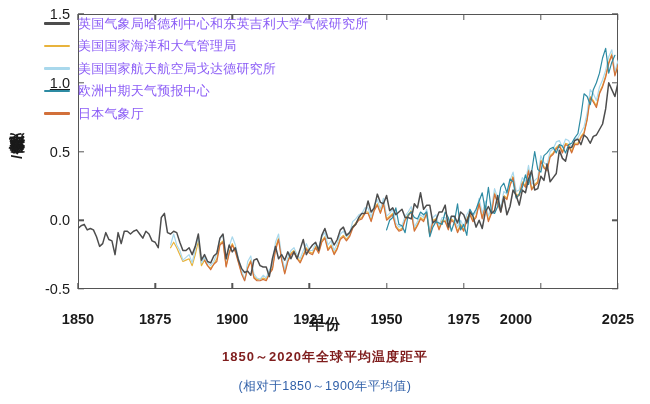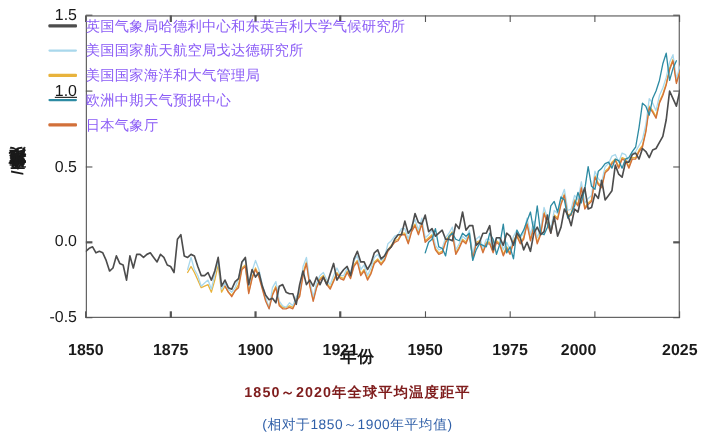--- a/index.html
+++ b/index.html
@@ -222,43 +222,43 @@
           <div class="tick-mark-x top" style="left: 154.286px;"></div>
           <div class="xtick-label" style="left: 231.429px;">1921</div>
           <div class="tick-mark-x " style="left: 231.429px;"></div>
           <div class="tick-mark-x top" style="left: 231.429px;"></div>
           <div class="xtick-label" style="left: 308.571px;">1950</div>
           <div class="tick-mark-x " style="left: 308.571px;"></div>
           <div class="tick-mark-x top" style="left: 308.571px;"></div>
           <div class="xtick-label" style="left: 385.714px;">1975</div>
           <div class="tick-mark-x " style="left: 385.714px;"></div>
           <div class="tick-mark-x top" style="left: 385.714px;"></div>
-          <div class="xtick-label" style="left: 448px;">2000</div>
+          <div class="xtick-label" style="left: 438px;">2000</div>
           <div class="tick-mark-x " style="left: 462.857px;"></div>
           <div class="tick-mark-x top" style="left: 462.857px;"></div>
           <div class="xtick-label" style="left: 540px;">2025</div>
           <div class="tick-mark-x " style="left: 540px;"></div>
           <div class="tick-mark-x top" style="left: 540px;"></div>
         </div>
     </div>
 
     <div class="legend">
       <div class="legend-row">
         <span class="legend-swatch" id="sw0" style="background: rgb(77, 77, 77);"></span>
         <span class="legend-text">英国气象局哈德利中心和东英吉利大学气候研究所</span>
       </div>
       <div class="legend-row">
+        <span class="legend-swatch" id="sw1" style="background: rgb(232, 179, 60);"></span>
+        <span class="legend-text">美国国家海洋和大气管理局</span>
+      </div>
+      <div class="legend-row">
         <span class="legend-swatch" id="sw2" style="background: rgb(169, 216, 236);"></span>
         <span class="legend-text">美国国家航天航空局戈达德研究所</span>
       </div>
       <div class="legend-row">
-        <span class="legend-swatch" id="sw1" style="background: rgb(232, 179, 60);"></span>
-        <span class="legend-text">美国国家海洋和大气管理局</span>
-      </div>
-      <div class="legend-row">
         <span class="legend-swatch" id="sw3" style="background: rgb(45, 139, 163);"></span>
         <span class="legend-text">欧洲中期天气预报中心</span>
       </div>
       <div class="legend-row">
         <span class="legend-swatch" id="sw4" style="background: rgb(210, 112, 58);"></span>
         <span class="legend-text">日本气象厅</span>
       </div>
     </div>
 
     <div class="xlabel">年份</div>

